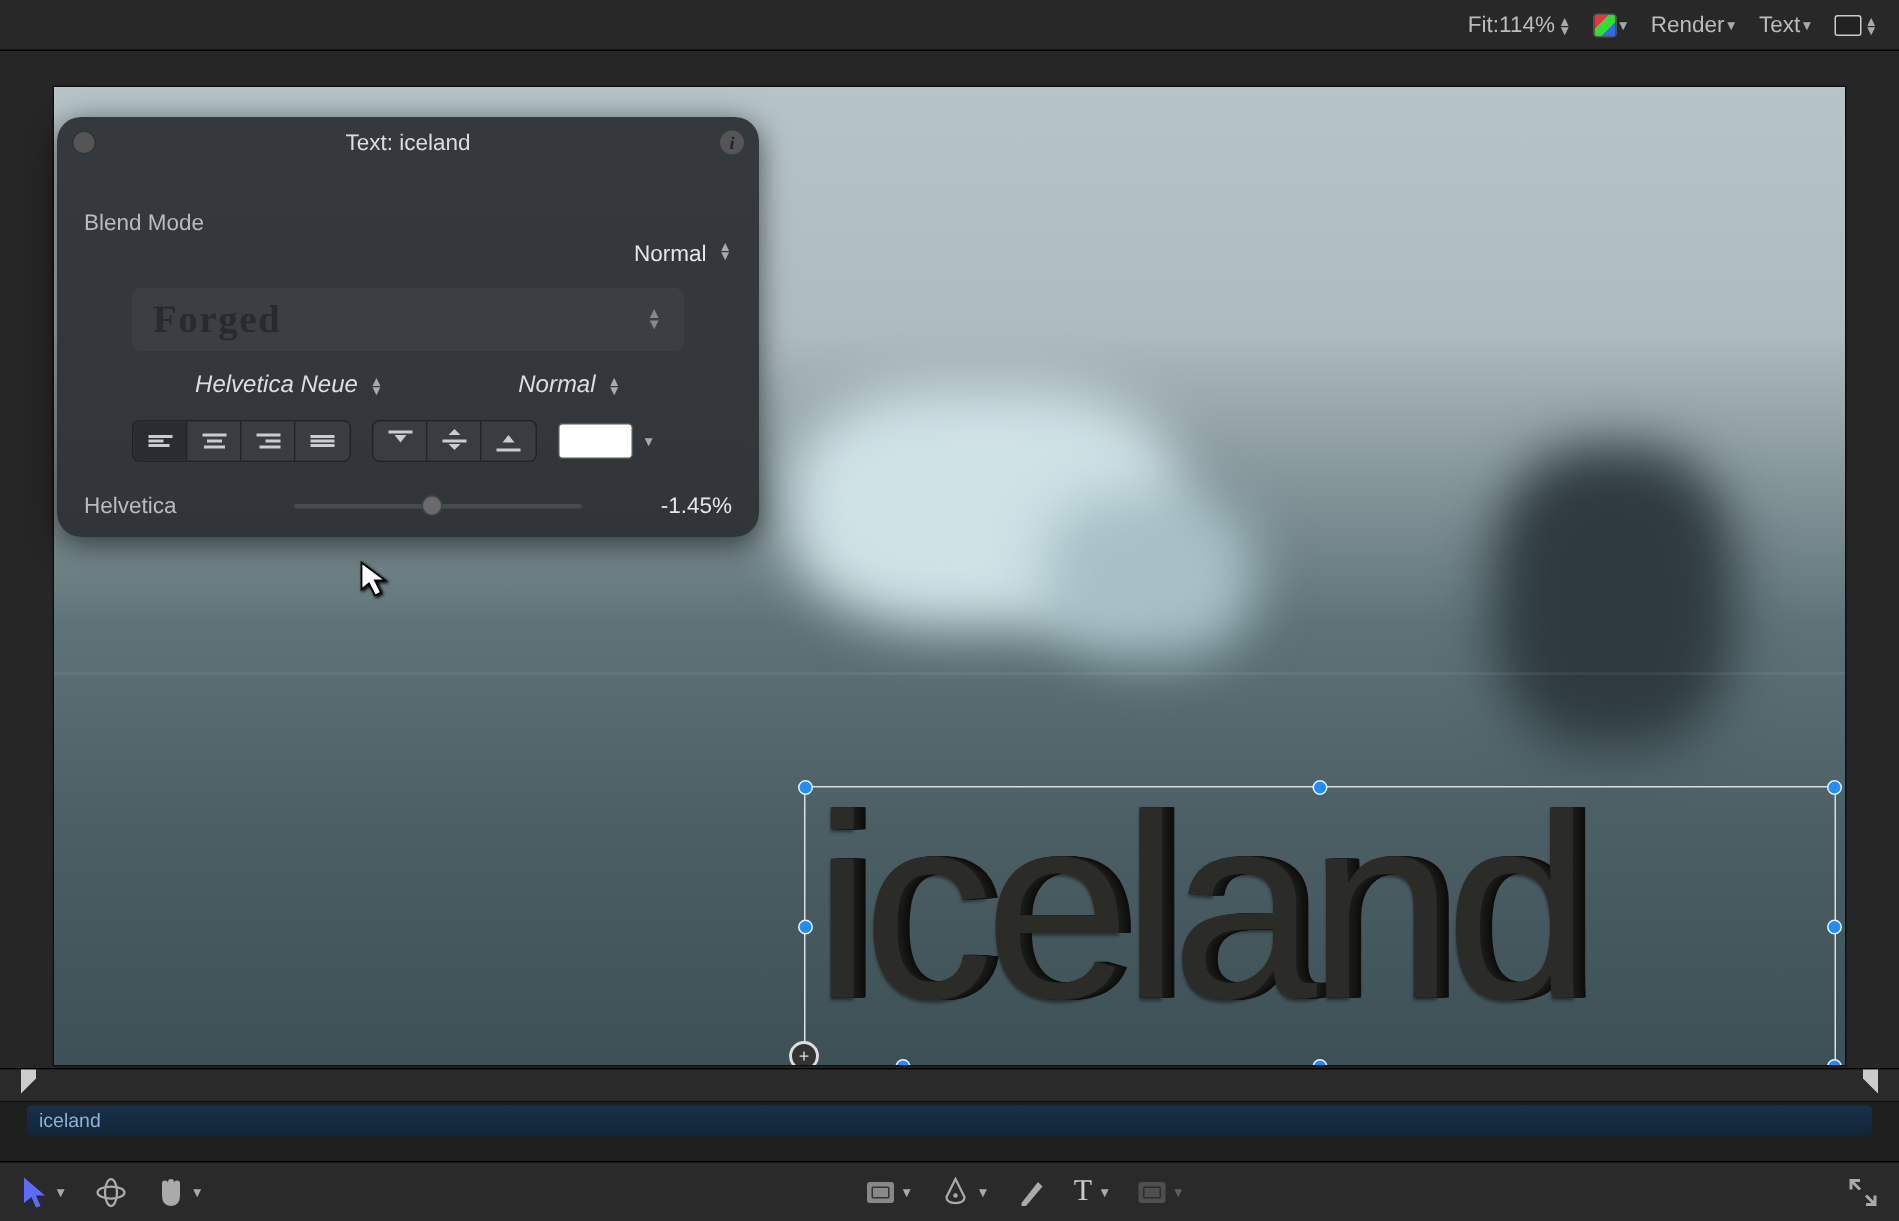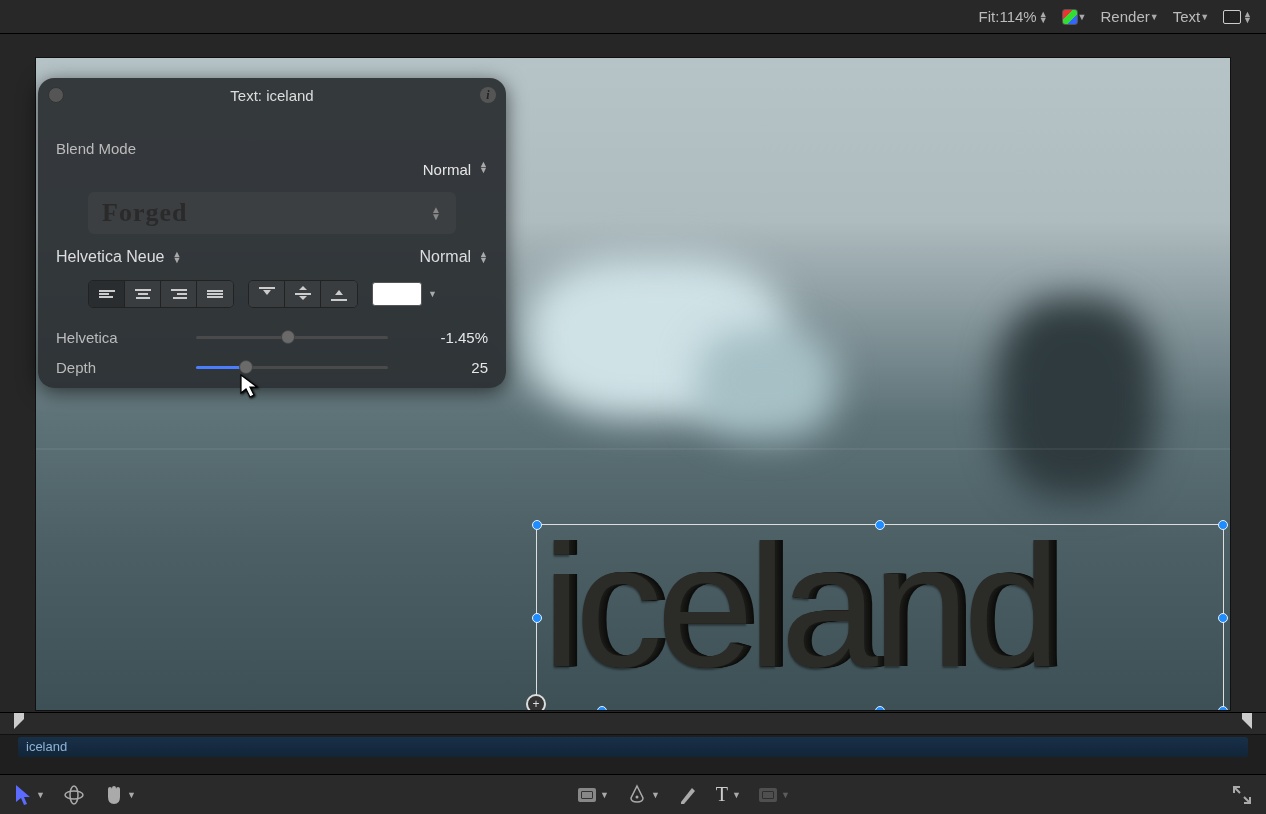--- a/index.html
+++ b/index.html
@@ -43,21 +43,21 @@
   .hud-row .lbl { width:130px; color:#bbb; font-size:15px; }
   .hud-row .ctrl { flex:1; display:flex; align-items:center; }
   .hud-row .val { width:90px; text-align:right; color:#e6e6e6; font-size:15px; }
   .slider { position:relative; flex:1; height:18px; }
   .slider .track { position:absolute; left:0; right:0; top:8px; height:3px; background:#4a4a4a; border-radius:2px; }
   .slider .fill { position:absolute; left:0; top:8px; height:3px; background:#4a7dff; border-radius:2px; }
   .slider .thumb { position:absolute; top:2px; width:14px; height:14px; background:#6a6a6a; border-radius:50%; border:1px solid #444; transform:translateX(-50%);}
   .preset { margin:8px 50px 10px 50px; height:42px; background:#3c3f42; border-radius:6px; display:flex; align-items:center; justify-content:space-between; padding:0 14px; color:#2a2a2a; font-family:Georgia,serif; font-size:26px; font-weight:600; letter-spacing:1px;}
   .preset .ud { color:#888; font-family:-apple-system,Arial; font-size:10px; line-height:7px;}
   .preset .ud span{display:block;}
-  .fontrow { display:flex; justify-content:space-between; gap:90px; padding:4px 18px 10px; color:#ddd; font-size:16px;}
+  .fontrow { display:flex; justify-content:center; gap:90px; padding:4px 18px 10px; color:#ddd; font-size:16px;font-style:italic;}
   .fontrow .pick { display:flex; align-items:center; gap:6px;}
   .toggle-row { display:flex; align-items:center; gap:14px; padding:4px 0 14px 50px;}
   .seg { display:flex; background:#3a3d40; border-radius:5px; overflow:hidden; border:1px solid #222;}
   .seg button { width:36px; height:26px; background:#3a3d40; border:none; border-right:1px solid #222; color:#ccc; display:flex; align-items:center; justify-content:center; cursor:default;}
   .seg button:last-child{border-right:none;}
   .seg button.active{ background:#2a2d30; }
   .colorwell { width:50px; height:24px; background:#fff; border:1px solid #555; border-radius:3px; }
   .align-line{ width:16px; height:2px; background:#ccc; margin:1px 0;}
   .valign{ position:relative; width:16px; height:14px;}
   .valign .bar{position:absolute;left:0;right:0;height:2px;background:#ccc;}
@@ -247,31 +247,20 @@
         <div class="ctrl">
             <div class="slider">
           <div class="track"></div>
           <div class="thumb" style="left:48%"></div>
         </div>
           </div>
         <div class="val">-1.45%</div>
       </div>
 
 
-      <div class="hud-row">
-        <div class="lbl">Depth</div>
-        <div class="ctrl">
-            <div class="slider">
-          <div class="track"></div>
-          <div class="fill" style="left:0;width:26%;background:#4a7dff"></div>
-          <div class="thumb" style="left:26%"></div>
-        </div>
-          </div>
-        <div class="val">25</div>
-      </div>
     </div>
 
     <div class="cursor-ptr">
       <svg width="22" height="26">
           <path d="M1 1 L1 19 L6 15 L10 23 L14 21 L10 13 L17 13 Z" fill="#fff" stroke="#000" stroke-width="1.2"></path>
         </svg>
     </div>
   </div>
 
   <div class="timeline">

